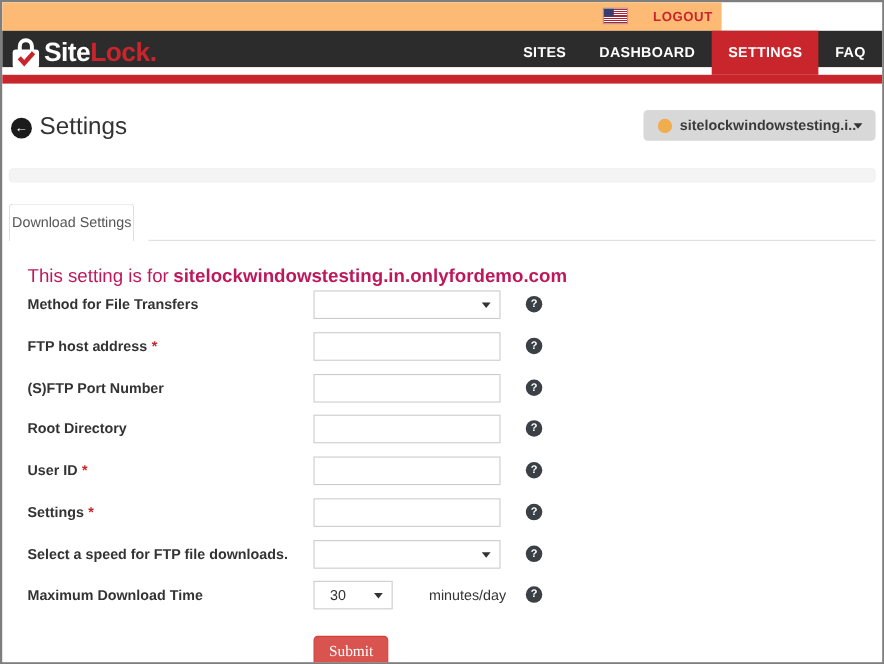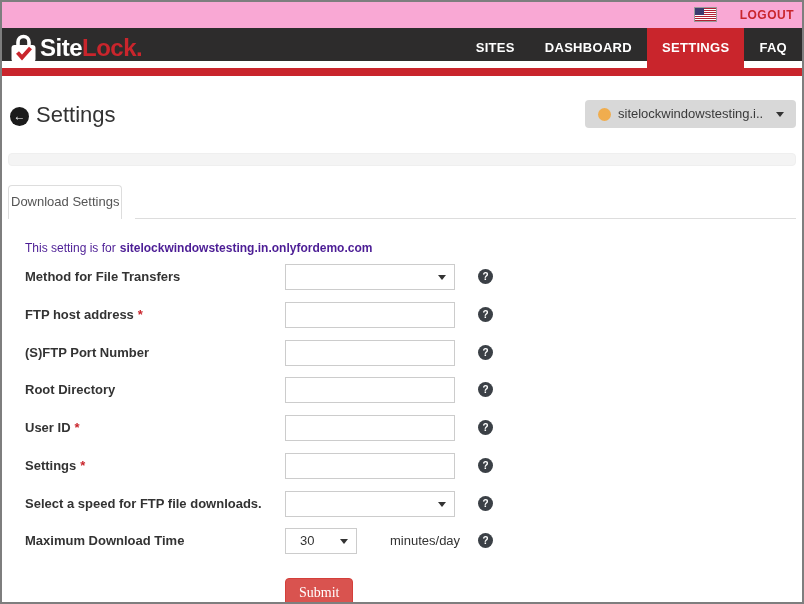--- a/index.html
+++ b/index.html
@@ -4,21 +4,21 @@
 <style>
   * { margin:0; padding:0; box-sizing:border-box; }
   html,body { background:#fff; }
   body { font-family:"Liberation Sans", sans-serif; }
   #app {
     position:relative; width:804px; height:604px;
     border:2px solid #7e7e7e; background:#fff; overflow:hidden;
   }
 
   
-  .topbar { position:absolute; left:0; top:0; width:800px; height:26px; background:#f9a8d4; }
+  .topbar { position:absolute; left:0; top:0; width:654px; height:26px; background:#fdba74; }
   .flag { position:absolute; right:86px; top:6px; width:21px; height:13px;
     background:repeating-linear-gradient(180deg,#b22234 0 1px,#ffffff 1px 2px);
     box-shadow:0 0 0 1px #9a9a9a; }
   .flag .canton { position:absolute; left:0; top:0; width:9px; height:7px; background:#3c3b6e; }
   .logout { position:absolute; right:8px; top:0; line-height:26px; color:#c9252c;
     font-size:12px; font-weight:bold; letter-spacing:.5px; cursor:pointer; }
 
   
   .header { position:absolute; left:0; top:26px; width:800px; height:33px; background:#2d2c2c; }
   .logo { position:absolute; left:8px; top:0; height:40px; display:flex; align-items:center; cursor:pointer; }
@@ -38,37 +38,37 @@
   .back-btn { position:absolute; left:8px; top:105px; width:19px; height:19px; border-radius:50%;
     background:#1b1b1b; color:#fff; font-size:12px; font-weight:bold; text-align:center;
     line-height:19px; cursor:pointer; }
   .page-title { position:absolute; left:34px; top:100px; font-size:22px; color:#333; }
 
   
   .site-select { position:absolute; left:583px; top:98px; width:211px; height:28px;
     background:#d8d8d8; border-radius:4px; cursor:pointer; }
   .site-select .dot { position:absolute; left:13px; top:8px; width:13px; height:13px;
     border-radius:50%; background:#f0ad4e; }
-  .site-select .val { position:absolute; left:33px; top:0; line-height:28px; font-size:13px; color:#3a3a3a; }
+  .site-select .val { position:absolute; left:33px; top:0; line-height:28px; font-size:13px; color:#3a3a3a;font-weight:bold; }
   .caret-down { position:absolute; width:0; height:0;
     border-left:4px solid transparent; border-right:4px solid transparent; border-top:5px solid #333; }
   .site-select .caret-down { right:12px; top:12px; }
 
   
   .strip { position:absolute; left:6px; top:151px; width:788px; height:13px;
     background:#f4f4f4; border:1px solid #efefef; border-radius:4px; }
 
   
   .tab { position:absolute; left:6px; top:183px; height:34px; padding:0 2px; background:#fff;
     border:1px solid #ddd; border-bottom:none; border-radius:4px 4px 0 0;
     line-height:32px; font-size:13px; color:#555; cursor:pointer; z-index:2; }
   .tab-line { position:absolute; left:133px; top:216px; width:661px; height:0; border-top:1px solid #ddd; }
 
   
-  .intro { position:absolute; left:23px; top:239px; font-size:12px; color:#4c1d95; }
+  .intro { position:absolute; left:23px; top:239px; font-size:17px; color:#be185d; }
   .intro b { margin-left:4px; }
 
   .row { position:absolute; left:23px; width:760px; height:28px; }
   .r1{top:261px}.r2{top:299px}.r3{top:337px}.r4{top:374px}.r5{top:412px}.r6{top:450px}.r7{top:488px}.r8{top:525px}
   .lbl { position:absolute; left:0; top:0; line-height:28px; font-size:13px; font-weight:bold; color:#333; }
   .req { color:#c9252c; font-weight:bold; margin-left:4px; }
   .ctrl { position:absolute; left:260px; top:1px; width:170px; height:26px; background:#fff;
     border:1px solid #ccc; border-radius:0; font-family:"Liberation Sans",sans-serif;
     font-size:13px; color:#333; padding:0 8px; }
   .selectbox { cursor:pointer; }

